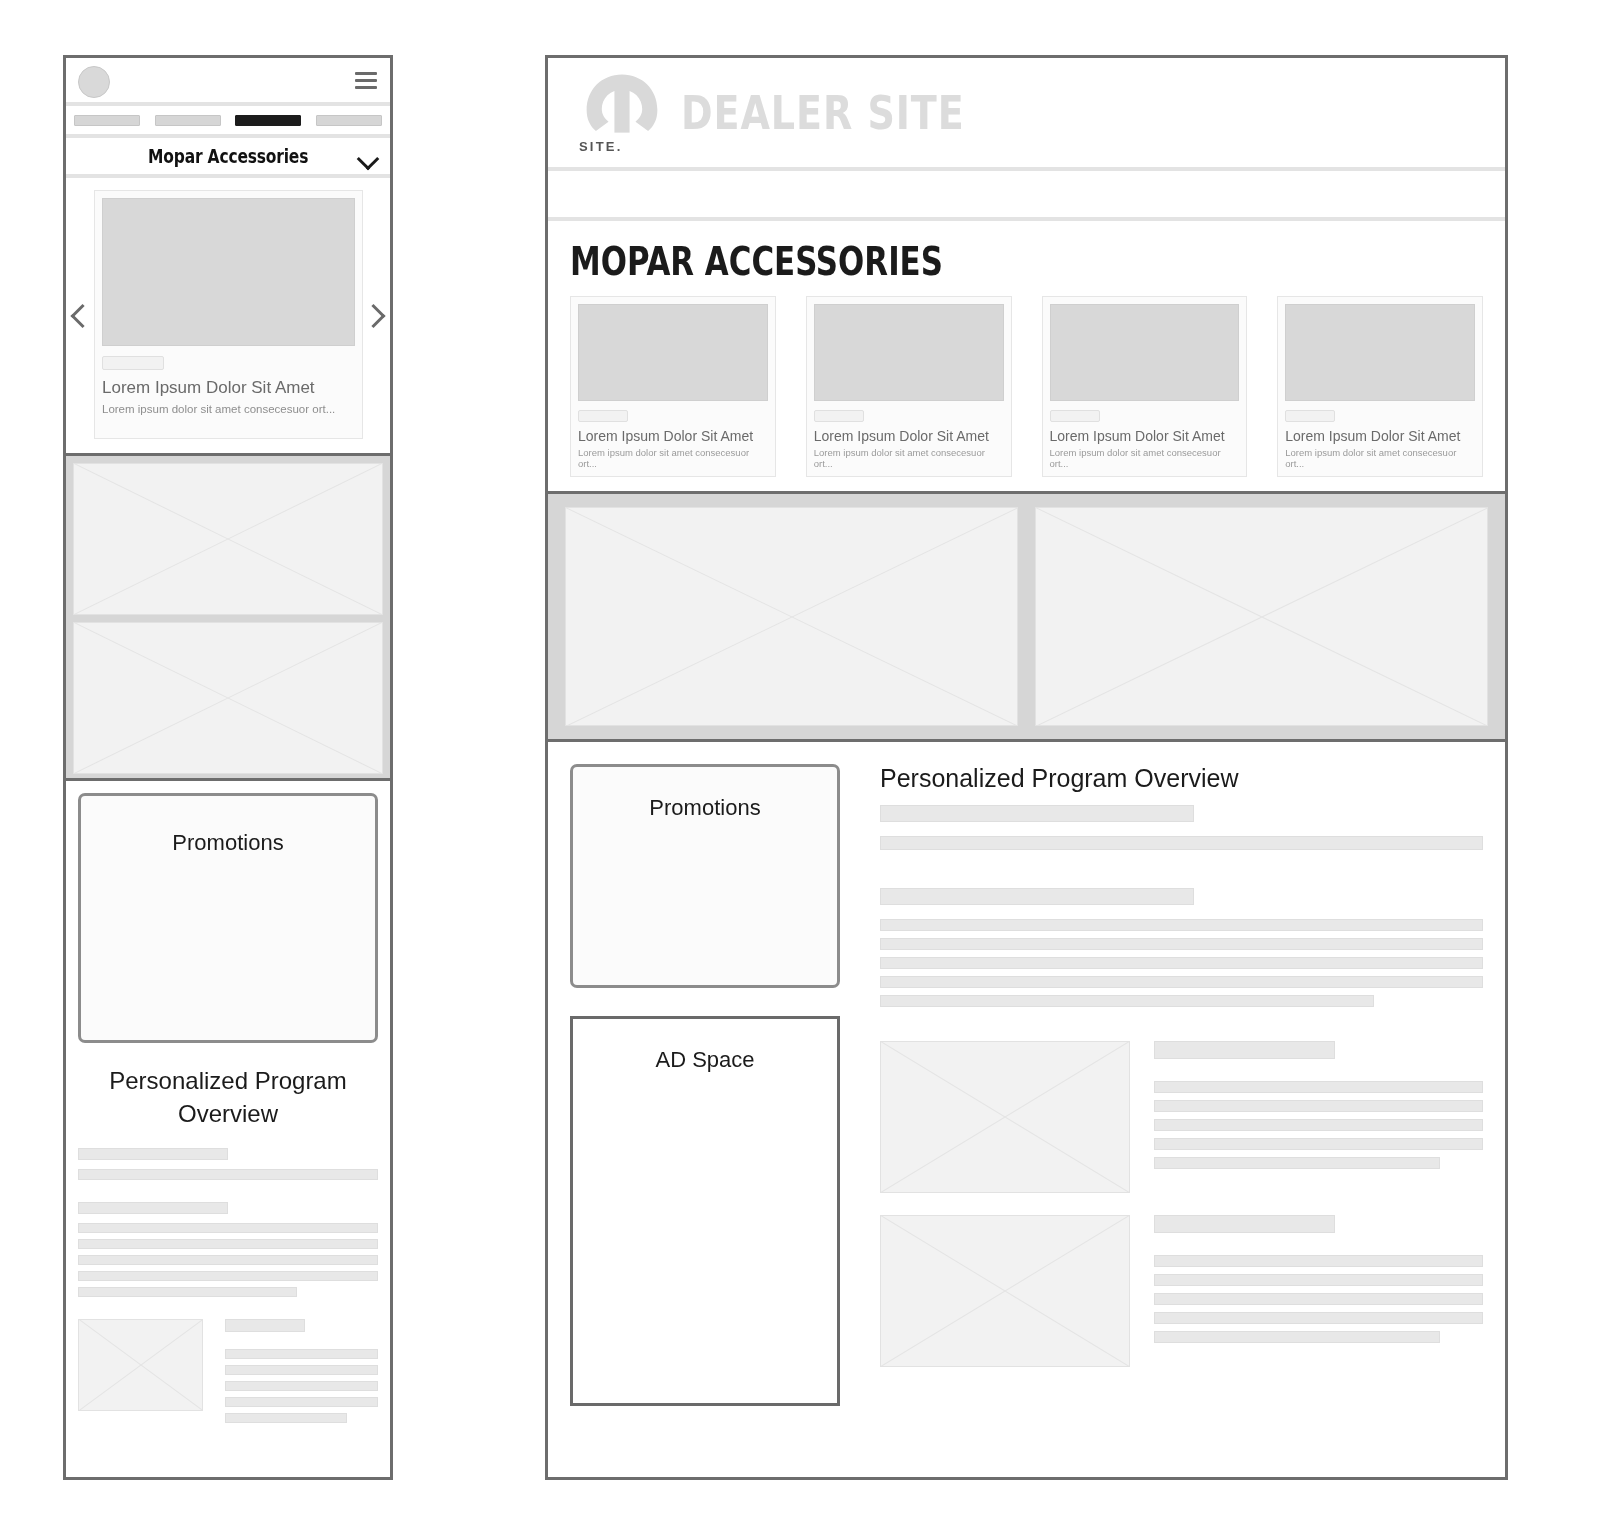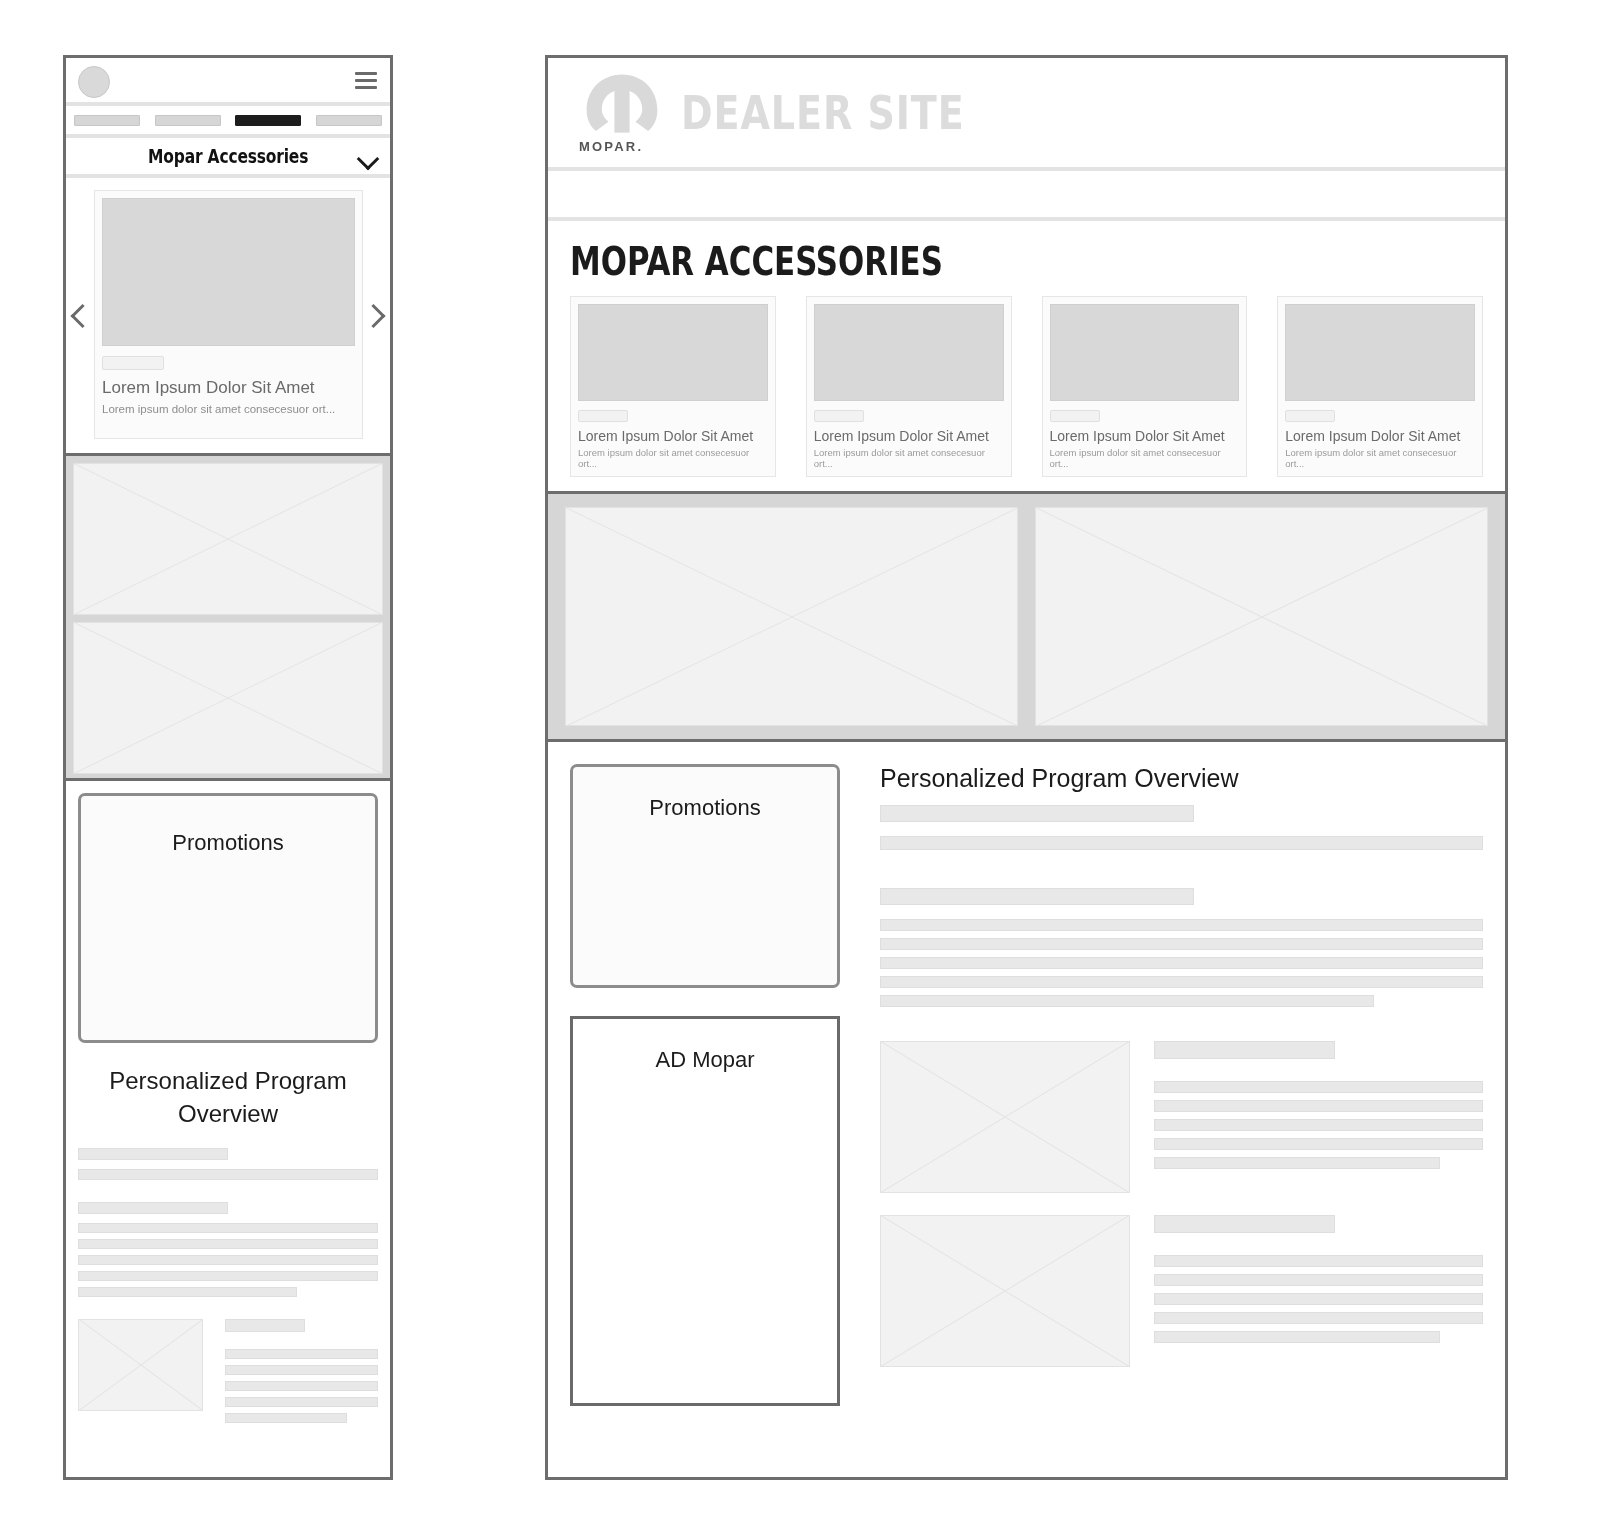--- a/index.html
+++ b/index.html
@@ -406,21 +406,21 @@
 </div>
 
 <div id="desktop">
 
   <div class="d-header">
     <div class="mopar-logo">
       <svg viewBox="0 0 100 76" width="94" height="64" aria-hidden="true">
         <path d="M50 3 C26 3 8 21 8 45 C8 56 12 64 19 70 L34 59 C29 55 26 50 26 44 C26 31 36 21 50 21 C64 21 74 31 74 44 C74 50 71 55 66 59 L81 70 C88 64 92 56 92 45 C92 21 74 3 50 3 Z" fill="#d9d9d9"></path>
         <rect x="41" y="17" width="18" height="55" fill="#d9d9d9"></rect>
       </svg>
-      <span class="mopar-word">MOPAR.</span>
+      <span class="mopar-word">SITE.</span>
     </div>
     <div class="d-brand">DEALER SITE</div>
   </div>
 
   <div class="d-subnav"></div>
 
   <div class="d-acc-section">
     <div class="d-h1">MOPAR ACCESSORIES</div>
     <div class="d-cards">
       <div class="d-card">
@@ -454,21 +454,21 @@
     <div class="img-box" style="--ang1: 25.801152716147996deg; --ang2: -25.801152716147996deg; --diag: 503.16001430956334px;"></div>
     <div class="img-box" style="--ang1: 25.801152716147996deg; --ang2: -25.801152716147996deg; --diag: 503.16001430956334px;"></div>
   </div>
 
   <div class="d-lower">
     <div class="d-left-col">
       <div class="d-promo">
         <span>Promotions</span>
       </div>
       <div class="d-ad">
-        <span>AD Mopar</span>
+        <span>AD Space</span>
       </div>
     </div>
 
     <div class="d-right-col">
       <div class="d-ppo-title">Personalized Program Overview</div>
 
       <div class="ph-line" style="width:52%;height:17px;"></div>
       <div class="gap-md"></div>
       <div class="ph-line" style="width:100%;height:14px;"></div>
       <div class="gap-lg"></div>

